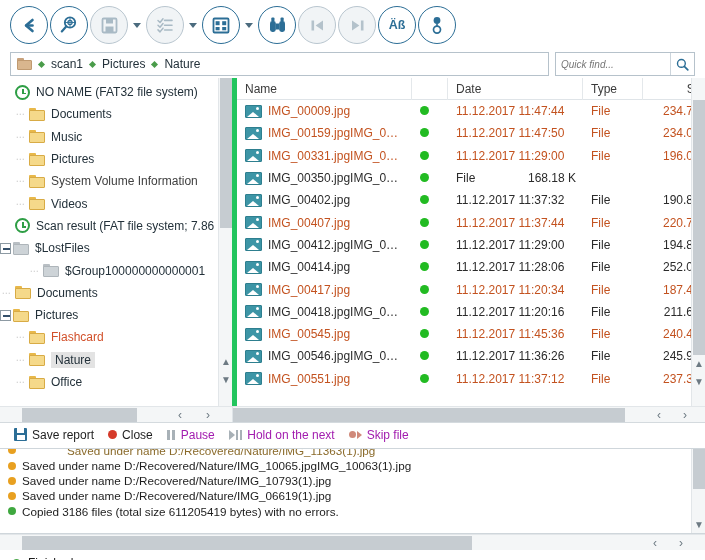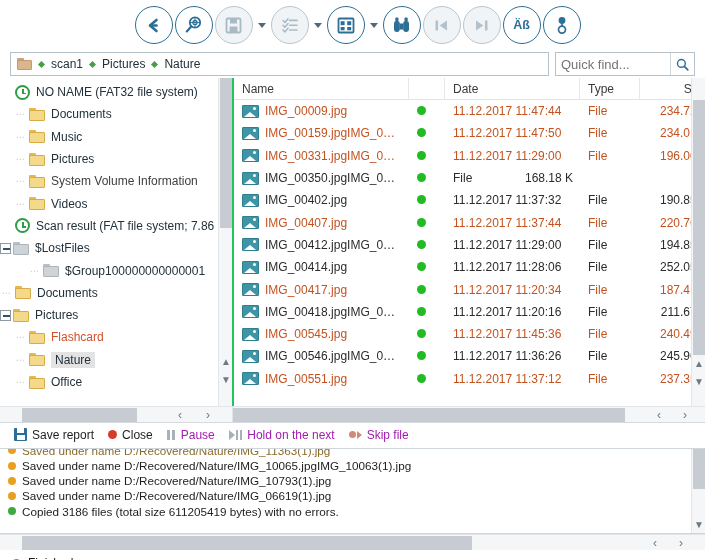--- a/index.html
+++ b/index.html
@@ -15,21 +15,20 @@
   #app { position: relative; width: 705px; height: 560px; background:#fff; }
 
   
   .toolbar {
     height: 50px;
     display: flex;
     align-items: center;
     padding-left: 10px;
     gap: 2px;
     background: #ffffff;
-    justify-content: center;
   }
   .tbtn {
     width: 38px; height: 38px;
     border-radius: 50%;
     border: 1.6px solid #2c6e96;
     display: flex; align-items: center; justify-content: center;
     background: #ffffff;
     color: #2c6e96;
     flex: 0 0 auto;
   }
@@ -72,22 +71,22 @@
   .folder-ico .bod { position:absolute; left:0; top:2px; width:15px; height:10px; background:#d9b68e; border:1px solid #c09a70; border-radius:1px;}
   .crumb { color:#23313a; font-size:12px; white-space:nowrap; }
   .crumb-dot { width:5px;height:5px;background:#4a9c4a;transform:rotate(45deg);flex:0 0 auto;margin:0 1px; }
   .quickfind {
     width: 140px; height:24px; flex:0 0 auto;
     border:1px solid #b6c2cb; background:#fff;
     display:flex; align-items:center;
   }
   .quickfind input {
     flex:1 1 auto; border:none; outline:none;
-    height:22px; padding:0 5px; font-size:13px;
-    color:#8d9aa3;
+    height:22px; padding:0 5px; font-size:10px;
+    font-style: italic; color:#8d9aa3;
     font-family:"Liberation Sans",sans-serif;
     background:transparent; min-width:0;
   }
   .qf-btn { width:24px;height:22px;border-left:1px solid #ccd5dc;display:flex;align-items:center;justify-content:center;color:#2c6e96;flex:0 0 auto;}
 
   
   .main { display:flex; height: 328px; padding: 0 0 0 0; }
 
   
   .treepane { width: 232px; position:relative; background:#fff; overflow:hidden; flex:0 0 auto; }
@@ -121,21 +120,21 @@
   .vsb .thumb { position:absolute; left:1px; width:12px; background:#c6ccd1; }
   .vsb .arr { position:absolute; left:0; width:14px; height:17px; display:flex;align-items:center;justify-content:center;color:#6d7a83;font-size:10px;}
   .hsb {
     height:16px; background:#f4f6f7; border-top:1px solid #e2e6e9;
     display:flex; align-items:center; position:relative;
   }
   .hsb .hthumb { height:14px; background:#c6ccd1; position:absolute; top:1px; }
   .hsb .harr { position:absolute; width:20px; height:16px; display:flex;align-items:center;justify-content:center;color:#6d7a83;font-size:12px;}
 
   
-  .listpane { flex:1 1 auto; position:relative; background:#fff; border-left:2px solid #22c55e; overflow:hidden; }
+  .listpane { flex:1 1 auto; position:relative; background:#fff; border-left:5px solid #22c55e; overflow:hidden; }
   .lhead { display:flex; height:22px; align-items:center; border-bottom:1px solid #dfe4e8; background:#fff; }
   .lhead .hc { font-size:12px; color:#3a3a3a; padding:0 8px; height:22px; line-height:22px; border-right:1px solid #e4e8eb; overflow:hidden; white-space:nowrap;}
   .c-name { width:175px; flex:0 0 auto; }
   .c-stat { width:36px; flex:0 0 auto; }
   .c-date { width:135px; flex:0 0 auto; }
   .c-type { width:60px; flex:0 0 auto; }
   .c-size { width:76px; flex:0 0 auto; text-align:right; }
   .lrow { display:flex; height:22.3px; align-items:center; white-space:nowrap; }
   .lrow .cell { font-size:12px; padding:0 8px; overflow:hidden; text-overflow:ellipsis; white-space:nowrap; }
   .lrow.red .cell { color:#c3521f; }
@@ -167,21 +166,21 @@
   .skip-ico .d{width:7px;height:7px;border-radius:50%;background:#d08a7a;}
   .skip-ico .t{width:0;height:0;border-top:4px solid transparent;border-bottom:4px solid transparent;border-left:5px solid #d08a7a;}
 
   
   .logwrap { position:relative; height:86px; margin:2px 0 0 0; border:1px solid #cfd6db; border-left:none; border-right:none; background:#fff; overflow:hidden;}
   .loglist { padding-left:8px; }
   .logrow { display:flex; align-items:center; height:15.2px; font-size:11.7px; color:#1d1d1d; white-space:nowrap;}
   .lbul { width:8px;height:8px;border-radius:50%;flex:0 0 auto;margin-right:6px;}
   .lbul.orange{background:#e8a020;}
   .lbul.green{background:#3fa83f;}
-  .logrow.clip { height:9px; overflow:hidden; color:#8a6a2a; }
+  .logrow.clip { height:9px; overflow:hidden; color:#8a6a2a;gap:45px; }
 
   
   .statusbar { height:26px; display:flex; align-items:center; padding-left:12px; gap:7px; background:#fff;}
   .statusbar .sd { width:9px;height:9px;border-radius:50%;background:#4aa84a;flex:0 0 auto;}
   .statusbar .st { font-size:12px; color:#1d1d1d; }
 </style>
 </head>
 <body>
 
 <div id="app">

